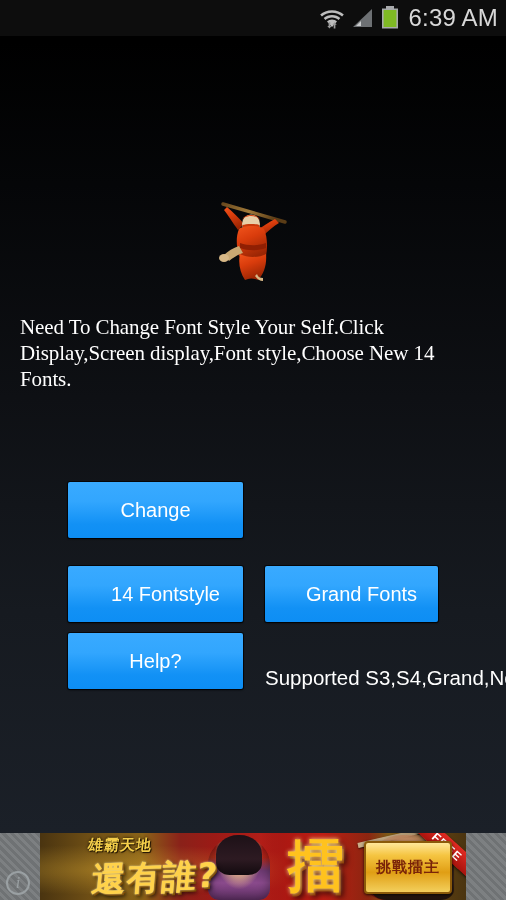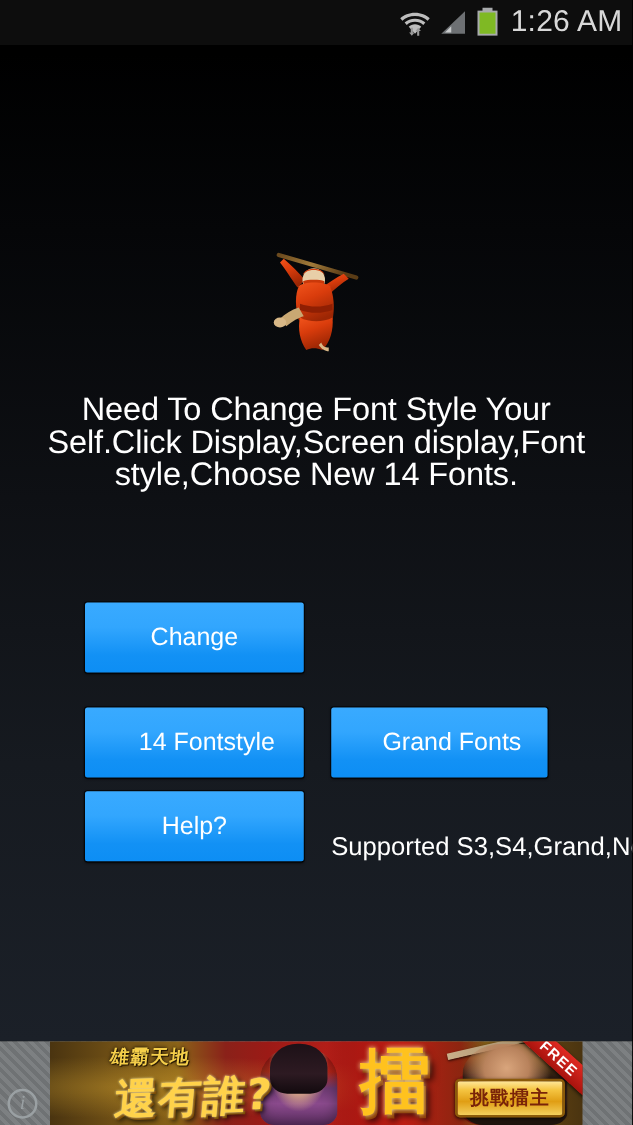--- a/index.html
+++ b/index.html
@@ -74,25 +74,25 @@
     width: 80px;
     height: 94px;
   }
 
   
   #instruction {
     position: absolute;
     left: 20px;
     top: 272px;
     width: 466px;
-    text-align: center;
     color: #ffffff;
-    font-size: 26px;
+    font-size: 21px;
     line-height: 26px;
     letter-spacing: -0.1px;
+    font-family: Liberation Serif, serif;
   }
 
   
   .btn {
     position: absolute;
     box-sizing: border-box;
     border: none;
     border-radius: 2px;
     color: #ffffff;
     font-size: 20px;
@@ -273,21 +273,21 @@
     letter-spacing: 1px;
     text-align: center;
     padding: 2px 0;
     transform: rotate(42deg);
     box-shadow: 0 1px 3px rgba(0,0,0,0.7);
     font-family: "Liberation Sans", sans-serif;
   }
   
   #ad-cta {
     right: 14px; bottom: 6px;
-    padding: 4px 10px;
+    padding: 15px 10px;
     background: linear-gradient(to bottom, #ffe79a 0%, #f5c542 25%, #e09e14 60%, #f3cf5c 100%);
     border: 2px solid #8a5a0a;
     border-radius: 4px;
     color: #7a2408;
     font-size: 15px;
     font-weight: bold;
     font-family: "DejaVu Sans", sans-serif;
     letter-spacing: 1px;
     box-shadow: 0 1px 3px rgba(0,0,0,0.8);
     white-space: nowrap;
@@ -322,21 +322,21 @@
     </span>
 
     <span class="sb-icon">
       <svg width="18" height="24" viewBox="0 0 18 24">
         <rect x="5" y="0" width="8" height="3" fill="#a8aaac"></rect>
         <rect x="1" y="2.5" width="16" height="20" fill="#a8aaac"></rect>
         <rect x="2.6" y="4" width="12.8" height="17" fill="#7fb924"></rect>
       </svg>
     </span>
 
-    <span id="sb-time">1:26 AM</span>
+    <span id="sb-time">6:39 AM</span>
   </div>
   <div id="statusbar-underline"></div>
 
   <div id="app">
 
     <div id="hero-art">
       <svg width="80" height="94" viewBox="0 0 80 94">
         <defs>
           <linearGradient id="robeG" x1="0" y1="0" x2="0.4" y2="1">
             <stop offset="0%" stop-color="#f2541c"></stop>

